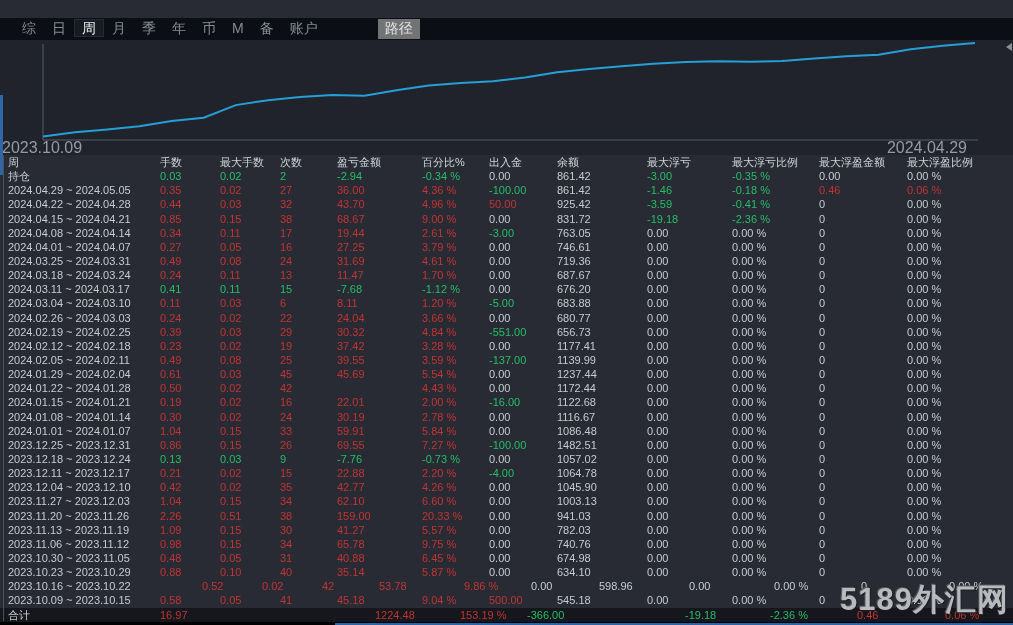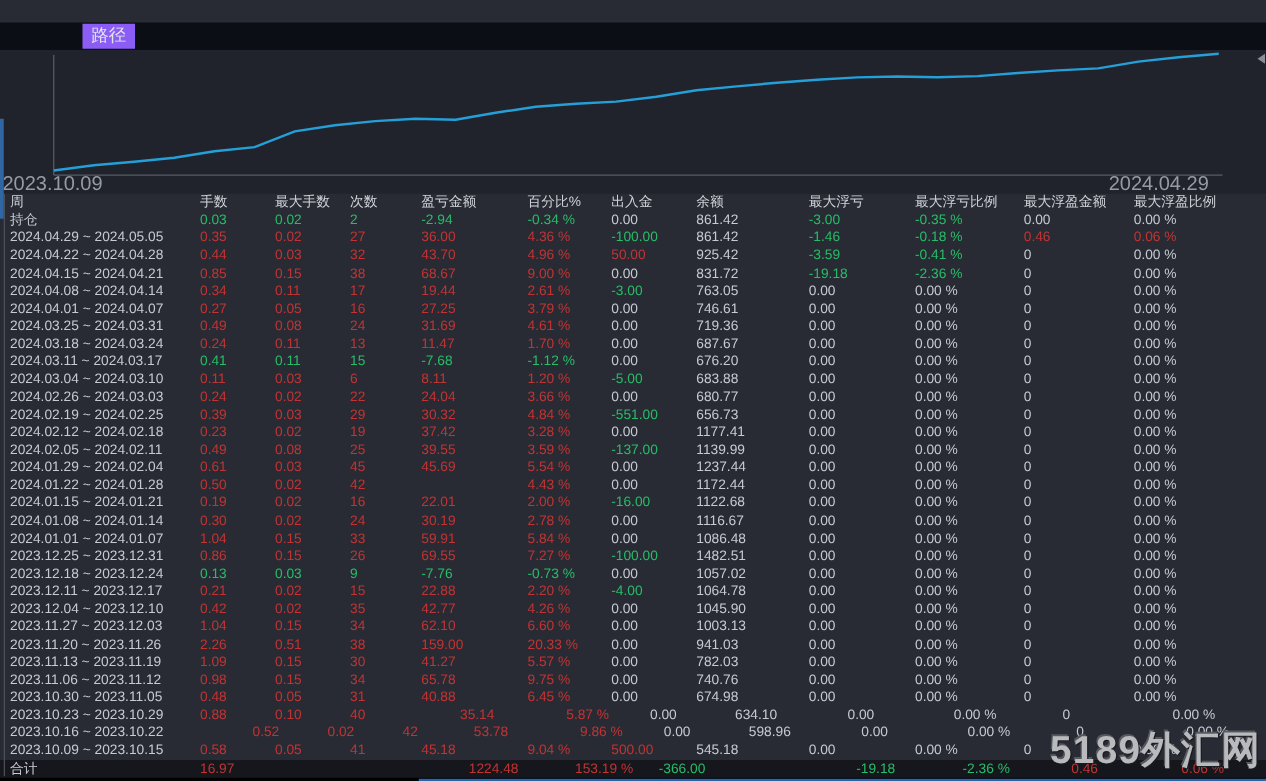--- a/index.html
+++ b/index.html
@@ -6,21 +6,21 @@
   .app{position:relative;width:1013px;height:625px;overflow:hidden;
        background:#282b33;font-family:"Liberation Sans","DejaVu Sans",sans-serif;}
   .titlebar{position:absolute;top:0;left:0;right:0;height:18px;background:#04070c;
        display:flex;justify-content:space-between;align-items:center;padding:0 8px;box-sizing:border-box;}
   .title{color:#d6d44e;font-size:12px;}
   .url{color:#4f7cab;font-size:12px;}
   .menubar{position:absolute;top:18px;left:0;right:0;height:22px;background:#0b0e14;
        display:flex;align-items:center;padding-left:14px;font-size:14px;color:#868c95;}
   .mi{padding:1px 8px;cursor:default;}
   .mi.sel{color:#e8eaec;background:#171b22;border:1px solid #262b33;padding:0 7px;}
-  .path-btn{margin-left:52px;background:#8b5cf6;color:#dfe3e8;padding:1px 7px;}
+  .path-btn{margin-left:52px;background:#737373;color:#dfe3e8;padding:1px 7px;}
   .chart{position:absolute;top:40px;left:0;right:0;height:115px;background:#20232b;}
   .chart svg{position:absolute;left:0;top:0;}
   .axis-label{position:absolute;font-size:16px;color:#959ba3;top:99px;}
   .axis-label.left{left:2px;}
   .axis-label.right{right:46px;}
   .scroll-arrow{position:absolute;right:1px;top:3px;width:0;height:0;
        border-top:4px solid transparent;border-bottom:4px solid transparent;border-right:6px solid #8a8f96;}
   .tablewrap{position:absolute;top:155px;left:0;right:0;bottom:3px;background:#282b33;overflow:hidden;}
   .trow{display:flex;height:14.15px;line-height:14.3px;font-size:11px;white-space:nowrap;}
   .trow span{overflow:hidden;box-sizing:border-box;flex-shrink:0;}
@@ -38,20 +38,21 @@
        color:#b8babd;letter-spacing:1px;z-index:5;
        text-shadow:1px 1px 0 #1a1c20, -1px -1px 0 #55585c;}
 </style>
 </head>
 <body>
 
 <div class="app">
 
 
   <div class="menubar">
+    <span id="menu-items"><span class="mi">综</span><span class="mi">日</span><span class="mi sel">周</span><span class="mi">月</span><span class="mi">季</span><span class="mi">年</span><span class="mi">币</span><span class="mi">M</span><span class="mi">备</span><span class="mi">账户</span></span>
     <span class="path-btn">路径</span>
   </div>
 
   <div class="chart">
     <svg id="chartsvg" width="1013" height="115" viewBox="0 0 1013 115">
         <line x1="43" y1="4" x2="43" y2="100" stroke="#575d66" stroke-width="1"></line>
         <line x1="43" y1="100" x2="978" y2="100" stroke="#575d66" stroke-width="1"></line>
         <polyline points="43.0,96.4 75.1,92.2 107.3,89.4 139.4,86.2 171.6,81.0 203.7,77.7 235.8,65.1 268.0,60.2 300.1,56.9 332.2,55.1 364.4,55.7 396.5,50.2 428.7,45.4 460.8,43.0 492.9,41.3 525.1,37.4 557.2,32.2 589.3,29.1 621.5,26.2 653.6,23.8 685.8,21.9 717.9,21.2 750.0,21.8 782.2,20.9 814.3,18.4 846.4,16.3 878.6,14.7 910.7,9.3 942.9,5.8 975.0,3.0" fill="none" stroke="#259fd8" stroke-width="2"></polyline>
       </svg>
     <span class="axis-label left">2023.10.09</span>
@@ -464,21 +465,21 @@
         <span class="cw" style="width: 85px;">0.00</span>
         <span class="cw" style="width: 87px;">0.00 %</span>
         <span class="cw" style="width: 88px;">0</span>
         <span class="cw" style="width: 96px;">0.00 %</span>
       </div>
       <div class="trow">
         <span class="cw" style="width: 160px;">2023.10.23 ~ 2023.10.29</span>
         <span class="cr" style="width: 60px;">0.88</span>
         <span class="cr" style="width: 60px;">0.10</span>
         <span class="cr" style="width: 57px;">40</span>
-        <span class="cr" style="width: 85px; margin-left: 31px;">35.14</span>
+        <span class="cr" style="width: 85px;">35.14</span>
         <span class="cr" style="width: 67px;">5.87 %</span>
         <span class="cw" style="width: 68px;">0.00</span>
         <span class="cw" style="width: 90px;">634.10</span>
         <span class="cw" style="width: 85px;">0.00</span>
         <span class="cw" style="width: 87px;">0.00 %</span>
         <span class="cw" style="width: 88px;">0</span>
         <span class="cw" style="width: 96px;">0.00 %</span>
       </div>
       <div class="trow">
         <span class="cw" style="width: 160px;">2023.10.16 ~ 2023.10.22</span>

